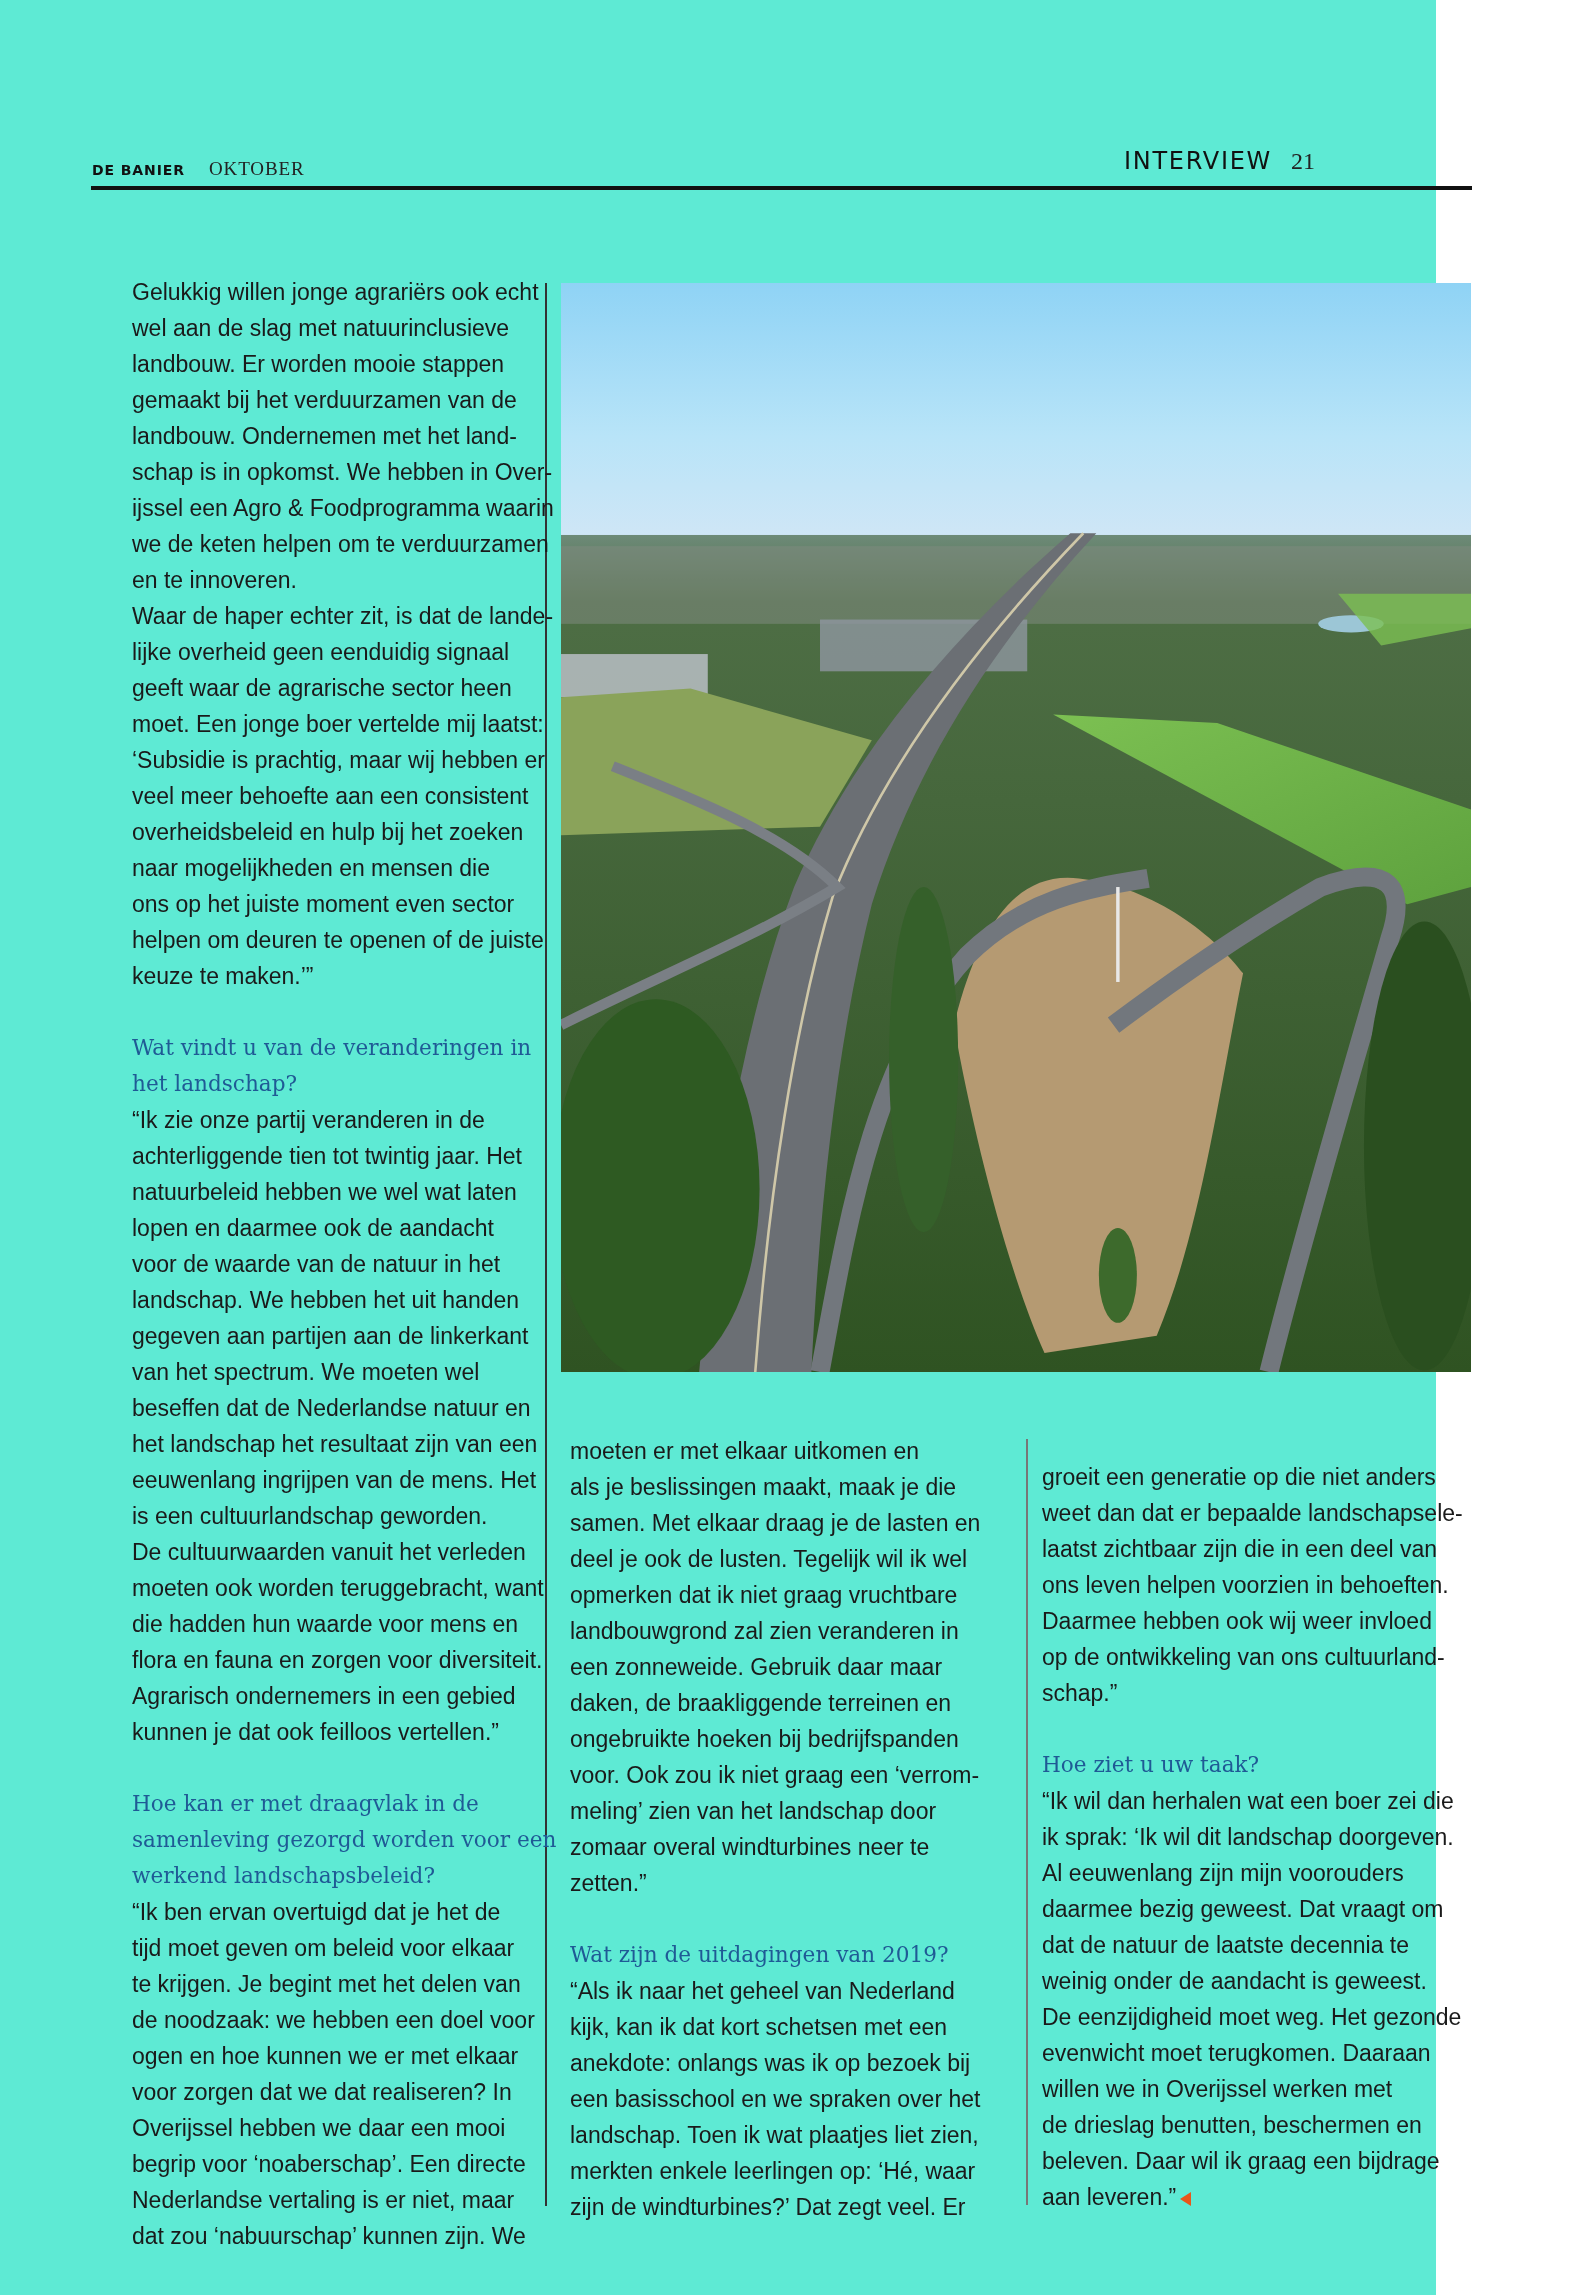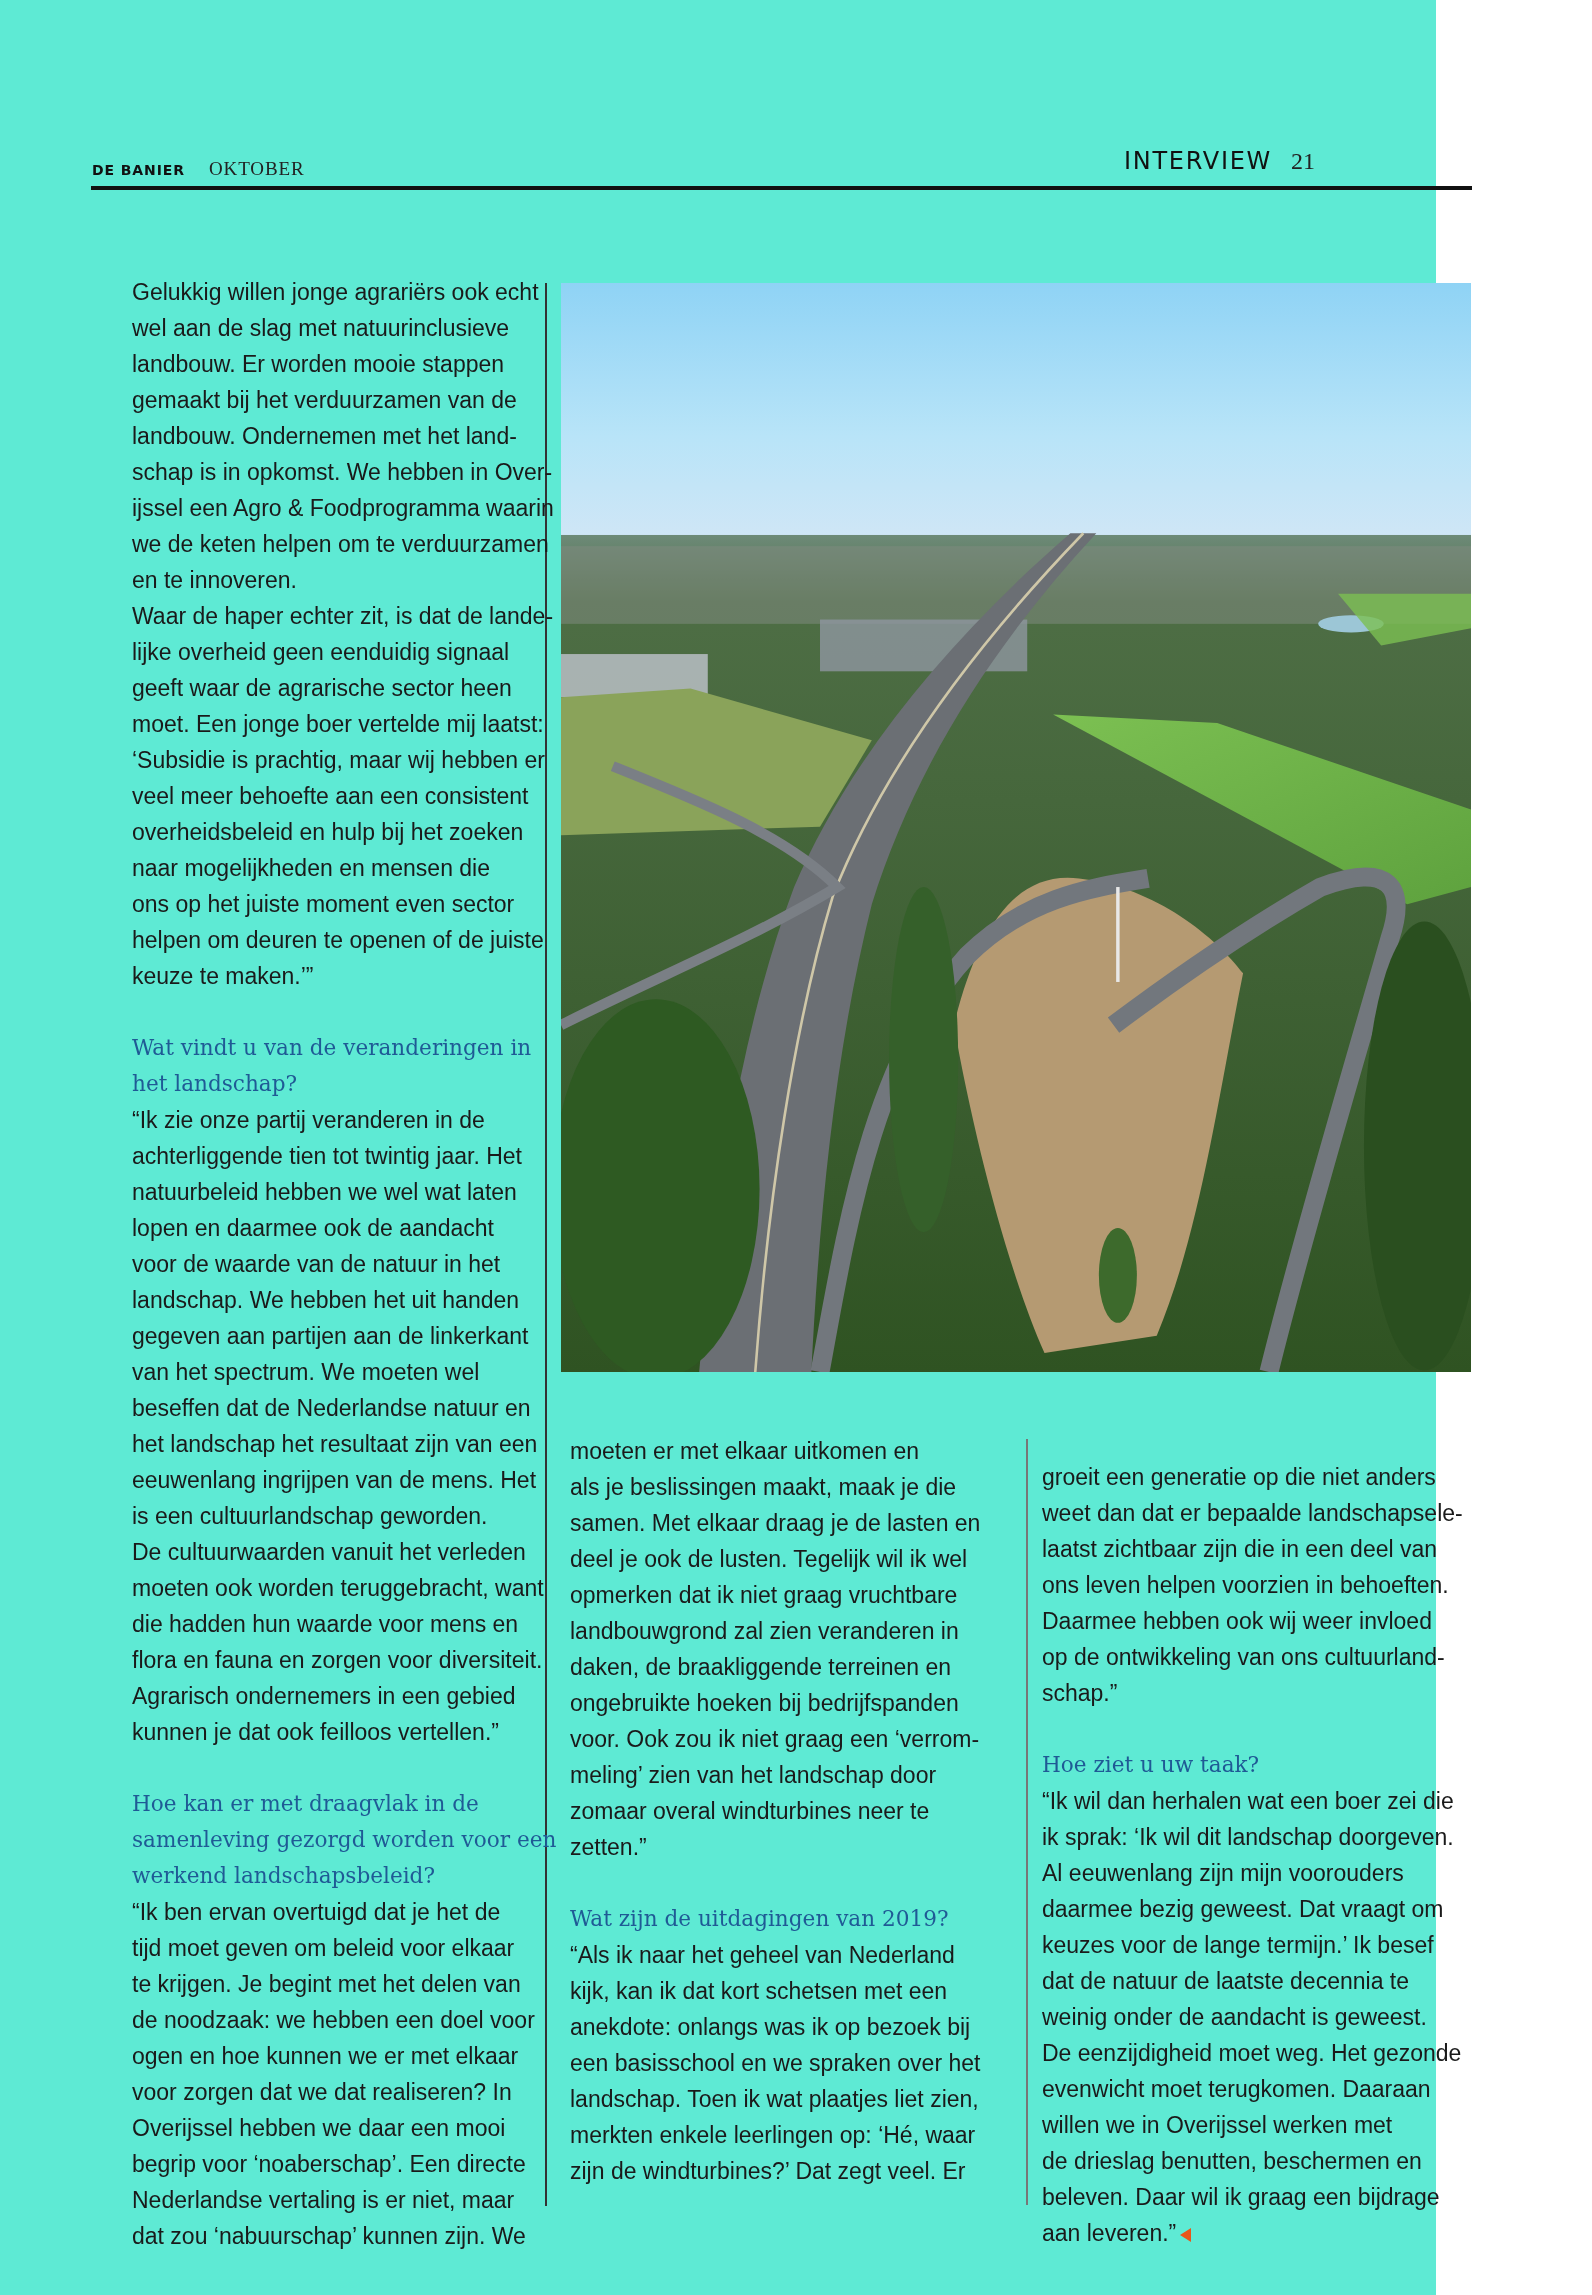--- a/index.html
+++ b/index.html
@@ -156,20 +156,21 @@
       <span class="ln">Nederlandse vertaling is er niet, maar</span>
       <span class="ln">dat zou ‘nabuurschap’ kunnen zijn. We</span>
     </div>
   <div class="col col-mid">
       <span class="ln">moeten er met elkaar uitkomen en</span>
       <span class="ln">als je beslissingen maakt, maak je die</span>
       <span class="ln">samen. Met elkaar draag je de lasten en</span>
       <span class="ln">deel je ook de lusten. Tegelijk wil ik wel</span>
       <span class="ln">opmerken dat ik niet graag vruchtbare</span>
       <span class="ln">landbouwgrond zal zien veranderen in</span>
+      <span class="ln">een zonneweide. Gebruik daar maar</span>
       <span class="ln">daken, de braakliggende terreinen en</span>
       <span class="ln">ongebruikte hoeken bij bedrijfspanden</span>
       <span class="ln">voor. Ook zou ik niet graag een ‘verrom-</span>
       <span class="ln">meling’ zien van het landschap door</span>
       <span class="ln">zomaar overal windturbines neer te</span>
       <span class="ln">zetten.”</span>
       <span class="blank"></span>
       <span class="ln q">Wat zijn de uitdagingen van 2019?</span>
       <span class="ln">“Als ik naar het geheel van Nederland</span>
       <span class="ln">kijk, kan ik dat kort schetsen met een</span>
@@ -186,21 +187,20 @@
       <span class="ln">ons leven helpen voorzien in behoeften.</span>
       <span class="ln">Daarmee hebben ook wij weer invloed</span>
       <span class="ln">op de ontwikkeling van ons cultuurland-</span>
       <span class="ln">schap.”</span>
       <span class="blank"></span>
       <span class="ln q">Hoe ziet u uw taak?</span>
       <span class="ln">“Ik wil dan herhalen wat een boer zei die</span>
       <span class="ln">ik sprak: ‘Ik wil dit landschap doorgeven.</span>
       <span class="ln">Al eeuwenlang zijn mijn voorouders</span>
       <span class="ln">daarmee bezig geweest. Dat vraagt om</span>
-      <span class="ln">keuzes voor de lange termijn.’ Ik besef</span>
       <span class="ln">dat de natuur de laatste decennia te</span>
       <span class="ln">weinig onder de aandacht is geweest.</span>
       <span class="ln">De eenzijdigheid moet weg. Het gezonde</span>
       <span class="ln">evenwicht moet terugkomen. Daaraan</span>
       <span class="ln">willen we in Overijssel werken met</span>
       <span class="ln">de drieslag benutten, beschermen en</span>
       <span class="ln">beleven. Daar wil ik graag een bijdrage</span>
       <span class="ln">aan leveren.”<span class="endmark"></span></span>
     </div>
 

